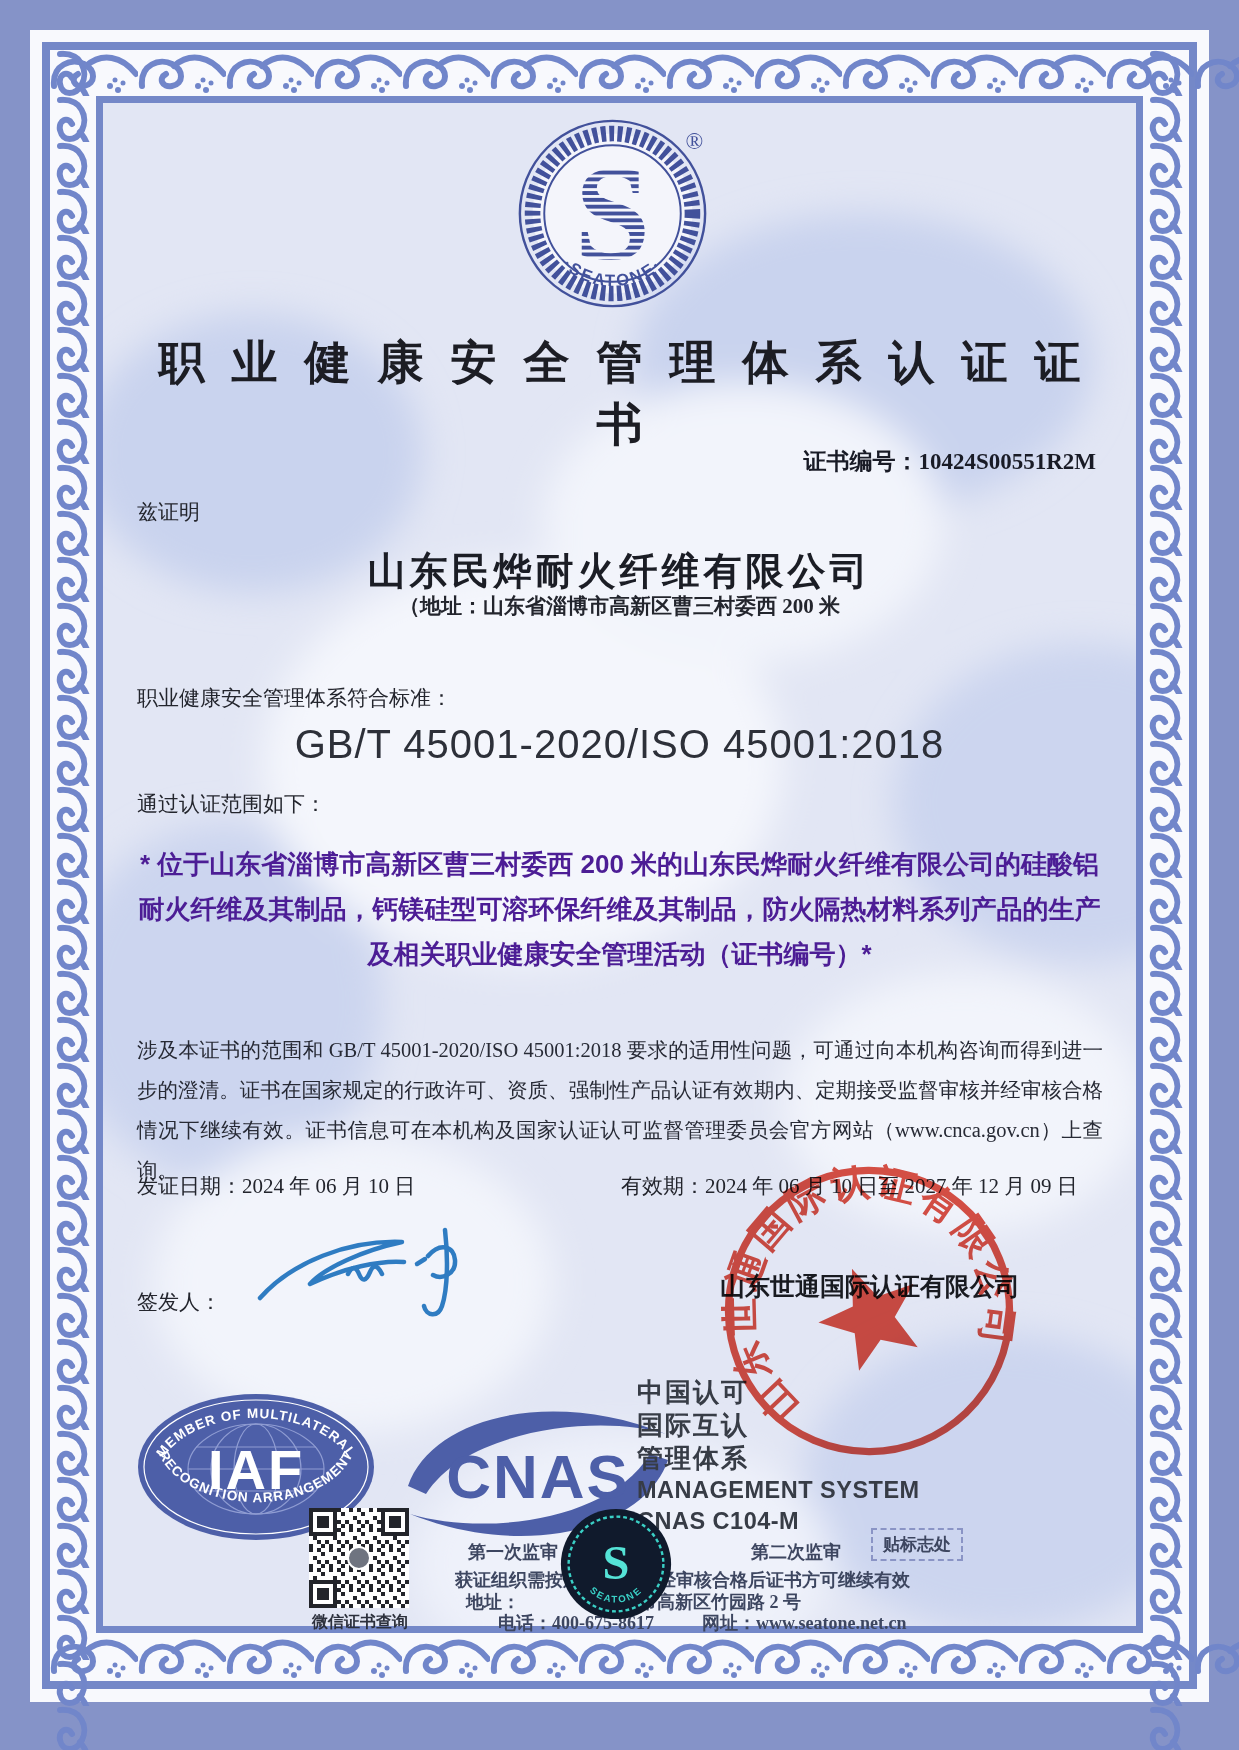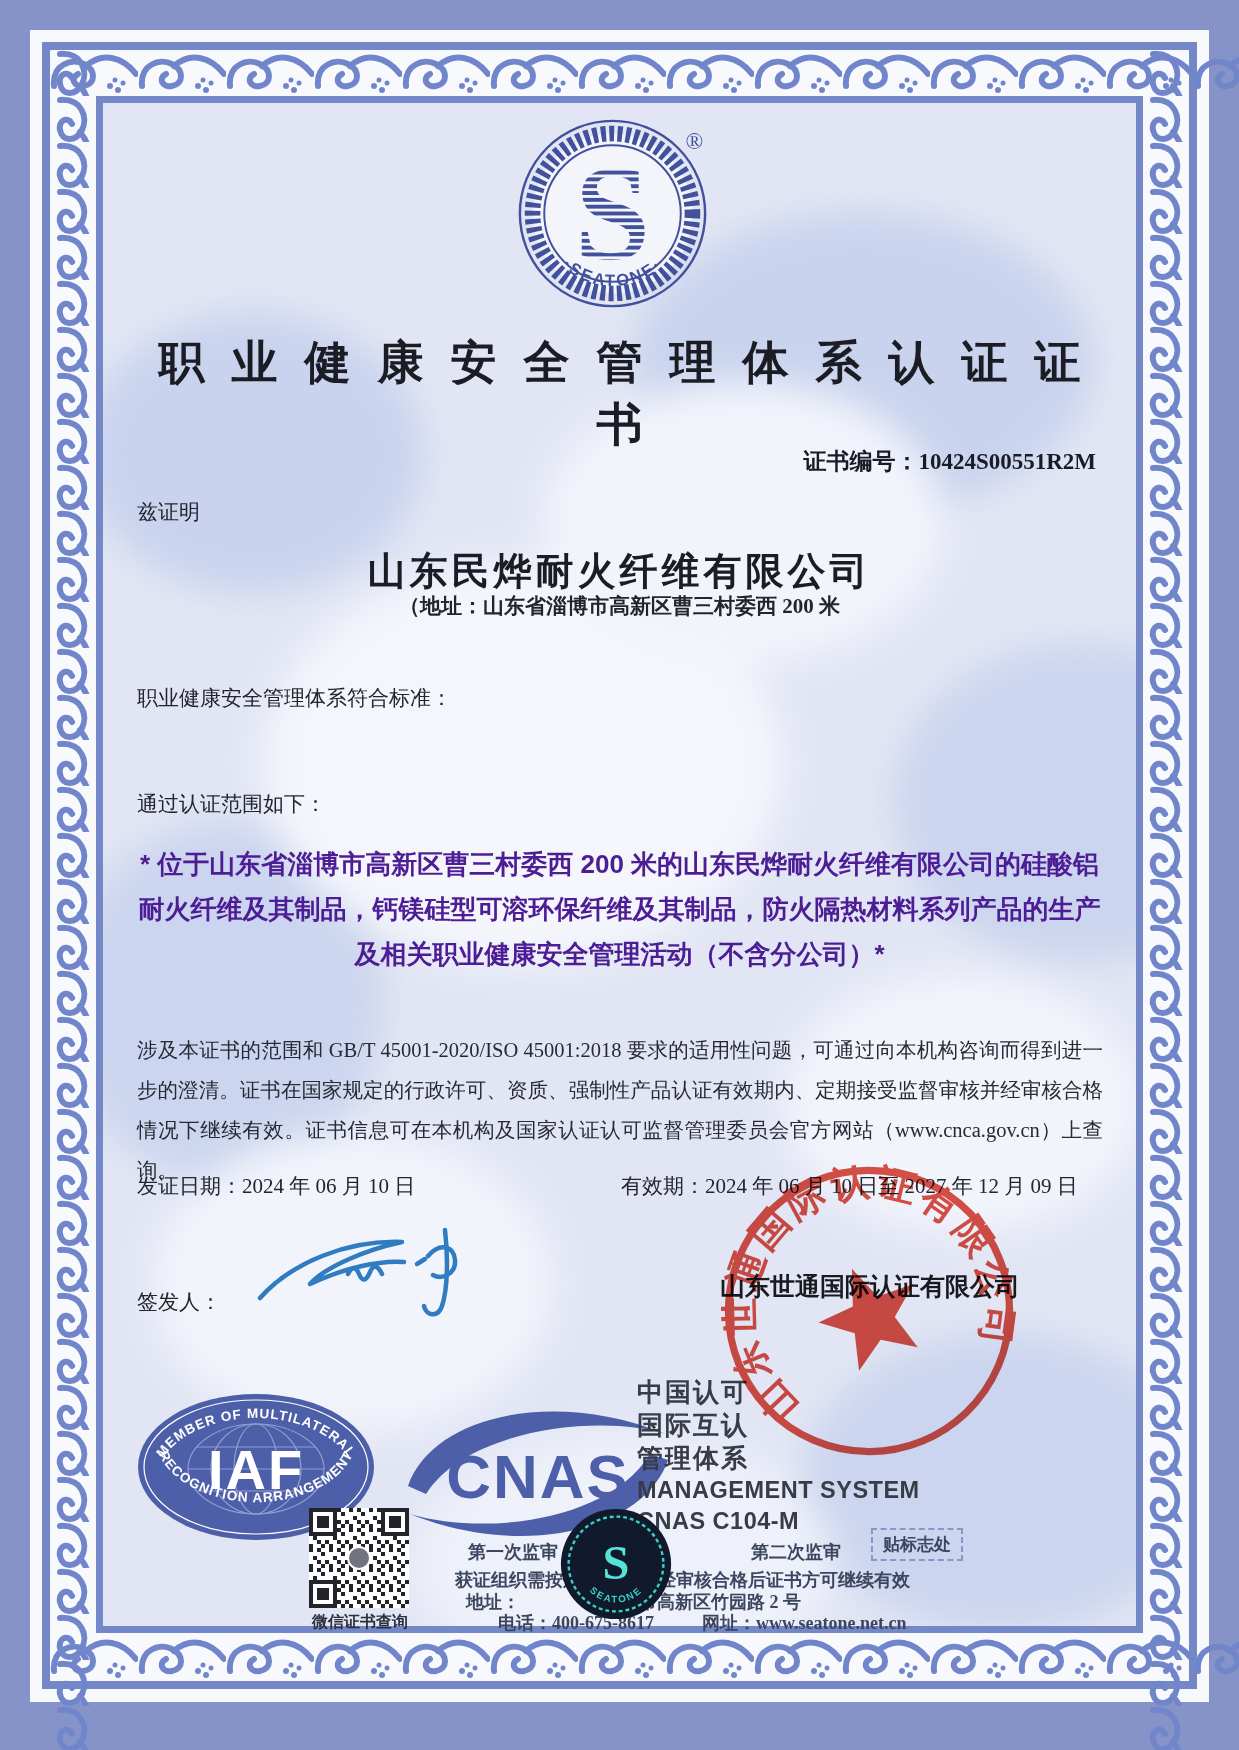--- a/index.html
+++ b/index.html
@@ -168,26 +168,27 @@
   <div class="abs t cert-no">
     <span>证书编号：</span><span>10424S00551R2M</span>
   </div>
 
   <div class="abs t certify">兹证明</div>
 
   <div class="abs t center company">山东民烨耐火纤维有限公司</div>
   <div class="abs t center addr1">（地址：山东省淄博市高新区曹三村委西 200 米</div>
 
   <div class="abs t std-label">职业健康安全管理体系符合标准：</div>
+  <div class="abs t center standard">GB/T 45001-2020/ISO 45001:2018</div>
 
   <div class="abs t scope-label">通过认证范围如下：</div>
   <div class="abs t center scope">
     <div>* 位于山东省淄博市高新区曹三村委西 200 米的山东民烨耐火纤维有限公司的硅酸铝</div>
     <div>耐火纤维及其制品，钙镁硅型可溶环保纤维及其制品，防火隔热材料系列产品的生产</div>
-    <div>及相关职业健康安全管理活动（不含分公司）*</div>
+    <div>及相关职业健康安全管理活动（证书编号）*</div>
   </div>
 
   <div class="abs t legal">涉及本证书的范围和 GB/T 45001-2020/ISO 45001:2018 要求的适用性问题，可通过向本机构咨询而得到进一步的澄清。证书在国家规定的行政许可、资质、强制性产品认证有效期内、定期接受监督审核并经审核合格情况下继续有效。证书信息可在本机构及国家认证认可监督管理委员会官方网站（www.cnca.gov.cn）上查询。</div>
 
   <div class="abs t issue">
     <span>发证日期：</span><span>2024 年 06 月 10 日</span>
   </div>
   <div class="abs t valid">
     <span>有效期：</span><span>2024 年 06 月 10 日至 2027 年 12 月 09 日</span>
   </div>

